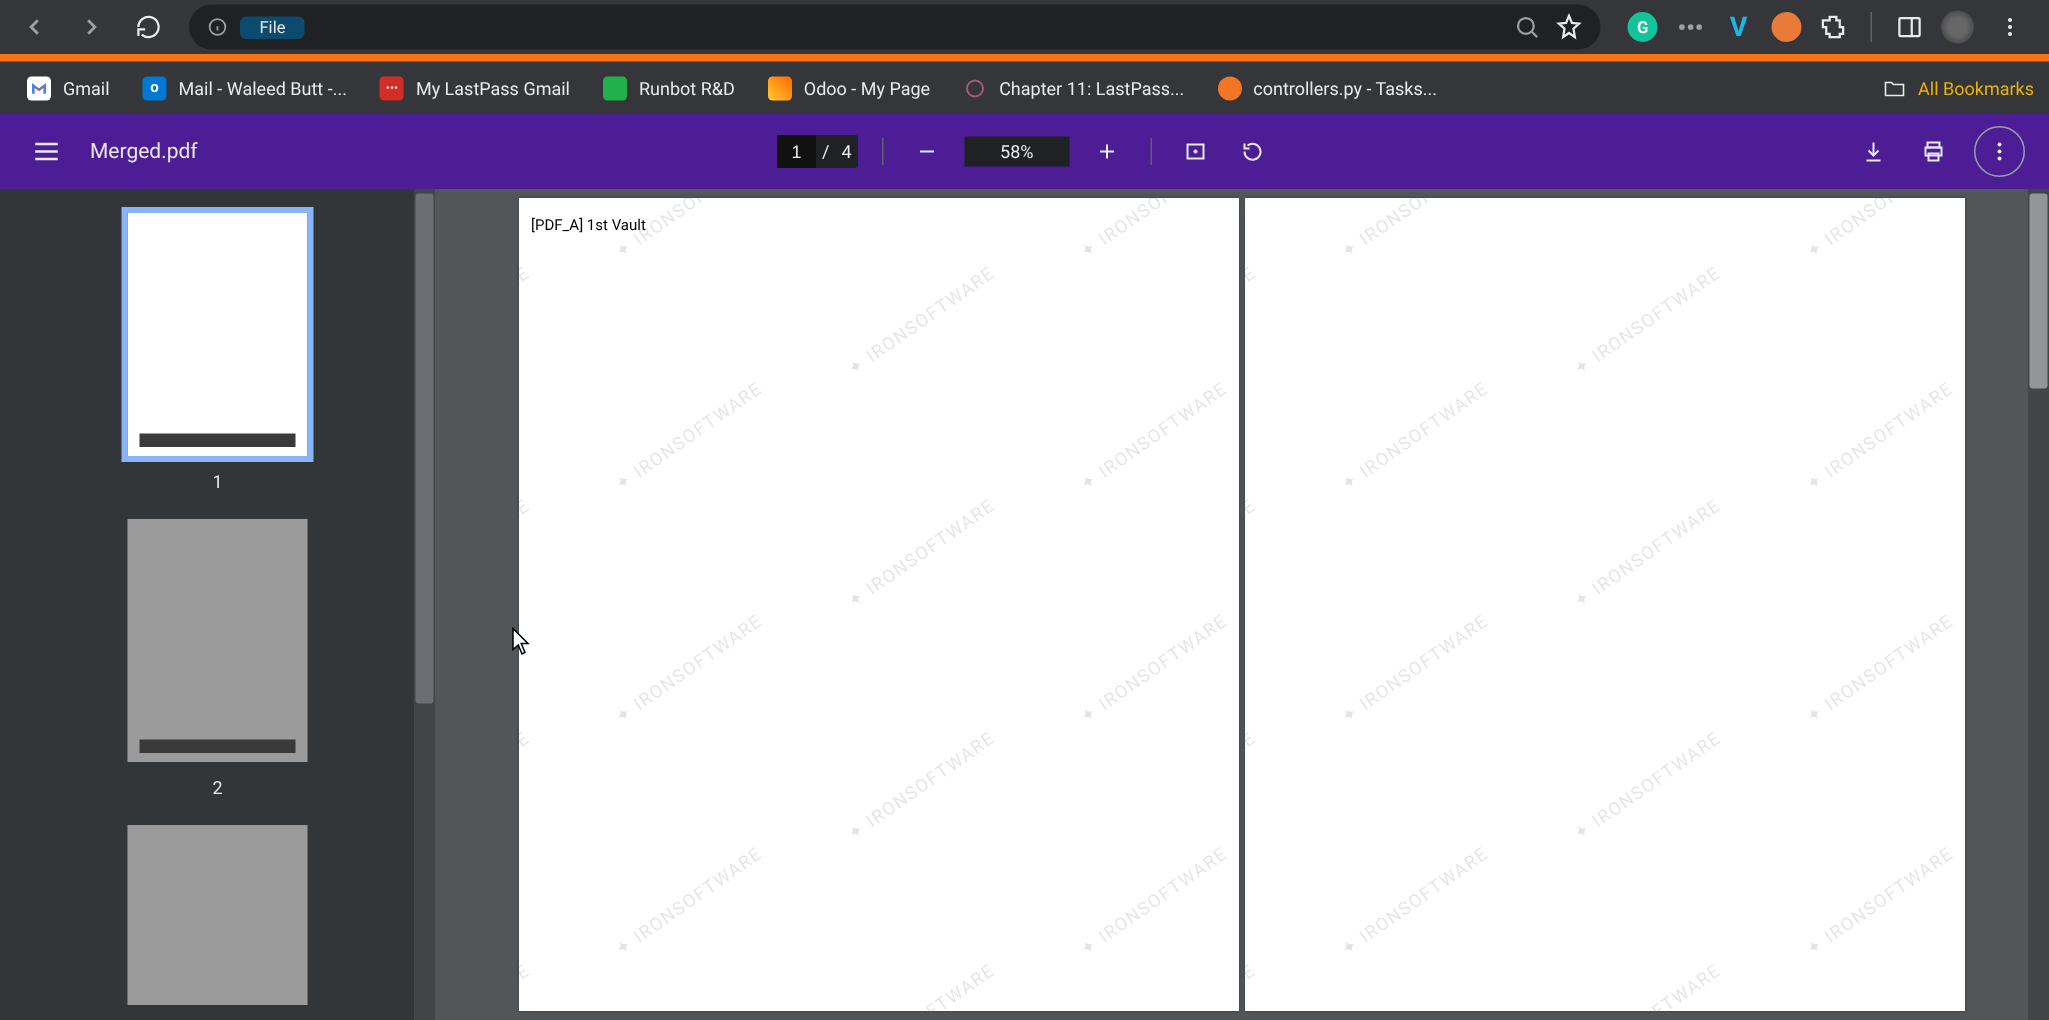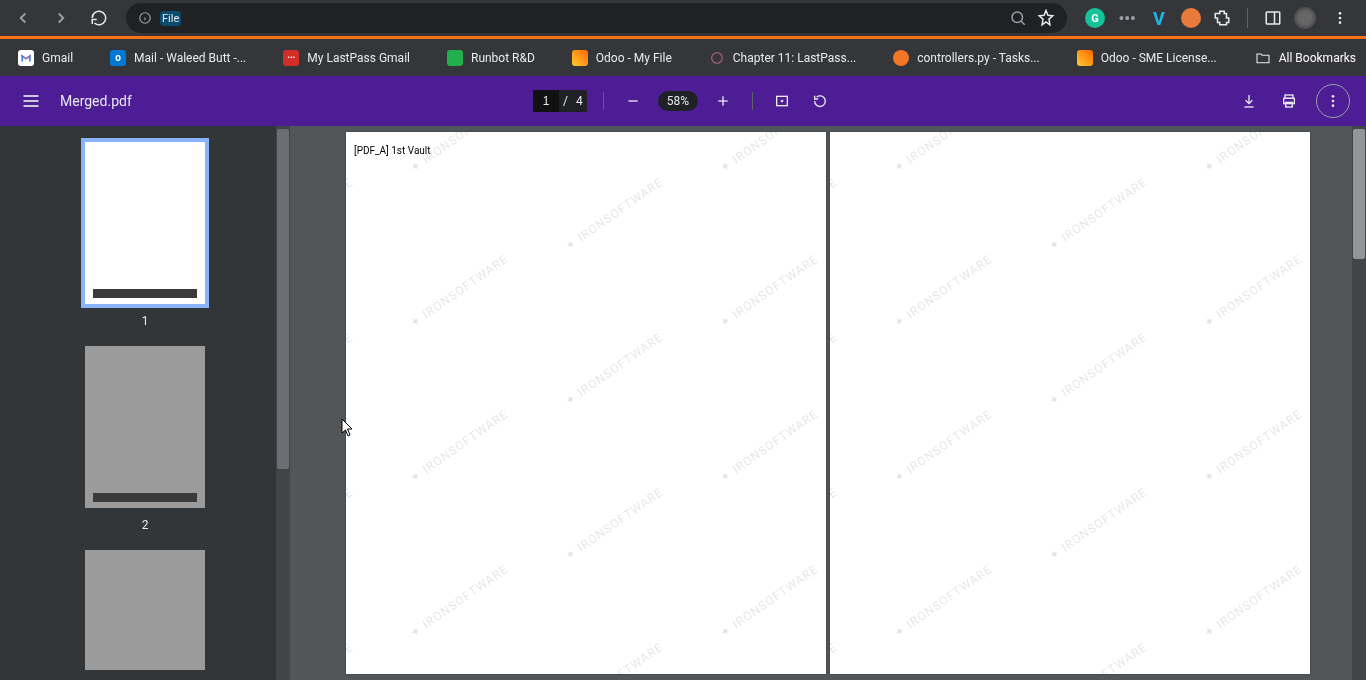--- a/index.html
+++ b/index.html
@@ -36,21 +36,21 @@
   align-items: center;
   padding: 0 12px;
   margin: 0 6px;
   color: #e8eaed;
   font-size: 13px;
   gap: 8px;
 }
 .url-file-badge {
   background: #0c4a6e;
   color: #e8eaed;
-  padding: 1px 2px;
+  padding: 1px 13px;
   border-radius: 4px;
   font-size: 11px;
   display: flex;
   align-items: center;
   gap: 4px;
 }
 .url-text { white-space: nowrap; overflow: hidden; }
 .url-icons { display: flex; gap: 10px; align-items: center; margin-left: auto; color: #9aa0a6;}
 .url-icons svg { width: 18px; height: 18px; }
 .ext-icons { display: flex; gap: 12px; align-items: center; padding: 0 8px; }
@@ -66,34 +66,34 @@
 }
 .menu-dots { color: #e8eaed; display:flex; align-items:center; justify-content:center; width:24px;}
 
 
 .bookmarks-bar {
   height: 40px;
   background: #35363a;
   display: flex;
   align-items: center;
   padding: 0 10px;
-  gap: 21px;
-  border-top: 3px solid #f97316;
+  gap: 6px;
+  border-top: 5px solid #f97316;
 }
 .bookmark {
   display: flex; align-items: center;
   gap: 8px;
   padding: 4px 8px;
   color: #e8eaed;
   font-size: 12px;
   border-radius: 4px;
   white-space: nowrap;
 }
 .bk-icon { width: 16px; height: 16px; border-radius: 3px; display:flex; align-items:center; justify-content:center;}
-.all-bookmarks { margin-left: auto; display:flex; align-items:center; gap:8px; color:#ffffff; font-size:12px;}
+.all-bookmarks { margin-left: auto; display:flex; align-items:center; gap:8px; color:#eab308; font-size:12px;}
 .folder-icon { width:16px; height:16px; }
 
 
 .pdf-toolbar {
   height: 50px;
   background: #4c1d95;
   display: flex;
   align-items: center;
   padding: 0 16px;
   color: #e8eaed;
@@ -120,23 +120,23 @@
   display: flex; align-items: center;
   background: #202124;
   border-radius: 2px;
 }
 .page-total { font-size: 12px; color: #e8eaed; padding: 0 4px;}
 .tb-divider { width:1px; height:18px; background: #5f6368; margin: 0 4px;}
 .tb-btn { width:26px; height:26px; display:flex; align-items:center; justify-content:center; color:#e8eaed; border-radius:2px;}
 .tb-btn svg { width:16px; height:16px;}
 .zoom-val {
   background: #202124;
-  padding: 3px 9px;
+  padding: 3px 24px;
   font-size: 12px;
-  border-radius: 10px;
+  border-radius: 0;
 }
 .pdf-right {
   margin-left: auto;
   display: flex; align-items: center; gap: 14px;
 }
 .pdf-right .circle-btn {
   width: 34px; height: 34px;
   border: 1px solid #9aa0a6;
   border-radius: 50%;
   display: flex; align-items: center; justify-content: center;
@@ -327,37 +327,33 @@
   <div class="bookmark">
     <div class="bk-icon" style="background:#d32d27;color:#fff;font-size:8px;">•••</div>
     <span>My LastPass Gmail</span>
   </div>
   <div class="bookmark">
     <div class="bk-icon" style="background:#21b04b;"></div>
     <span>Runbot R&amp;D</span>
   </div>
   <div class="bookmark">
     <div class="bk-icon" style="background:linear-gradient(45deg,#fc3,#f60);"></div>
-    <span>Odoo - My File</span>
+    <span>Odoo - My Page</span>
   </div>
   <div class="bookmark">
     <div class="bk-icon">
       <svg width="16" height="16" viewBox="0 0 24 24" fill="none" stroke="#a15b7d" stroke-width="2">
           <circle cx="12" cy="12" r="8"></circle>
         </svg>
     </div>
     <span>Chapter 11: LastPass...</span>
   </div>
   <div class="bookmark">
     <div class="bk-icon" style="background:#f37626;border-radius:50%;"></div>
     <span>controllers.py - Tasks...</span>
-  </div>
-  <div class="bookmark">
-    <div class="bk-icon" style="background:linear-gradient(45deg,#fc3,#f60);"></div>
-    <span>Odoo - SME License...</span>
   </div>
   <div class="all-bookmarks">
     <svg class="folder-icon" viewBox="0 0 24 24" fill="none" stroke="#e8eaed" stroke-width="1.6">
         <path d="M3 6h6l2 2h10v11H3z"></path>
       </svg>
     <span>All Bookmarks</span>
   </div>
 </div>
 
 <div class="pdf-toolbar">

